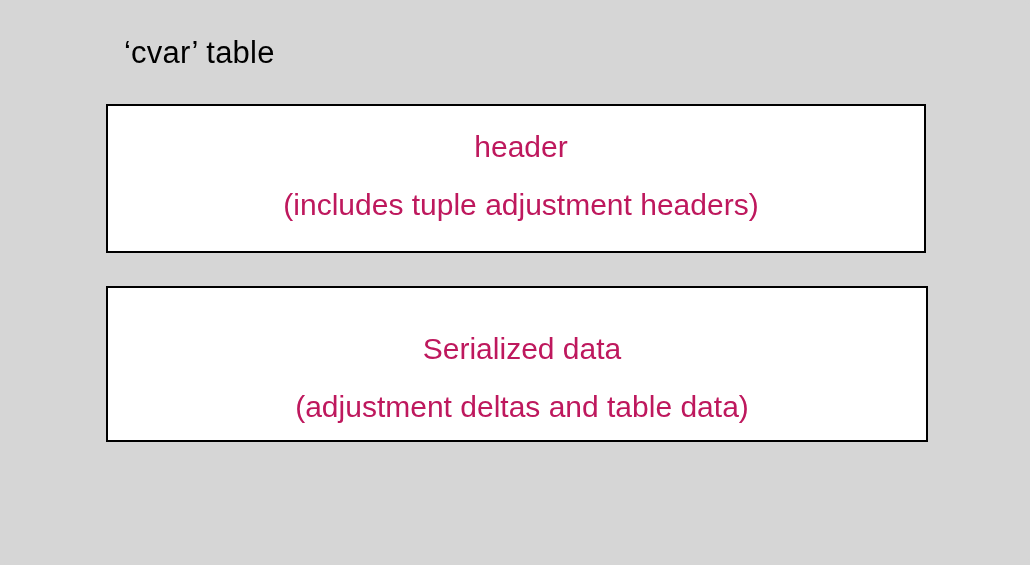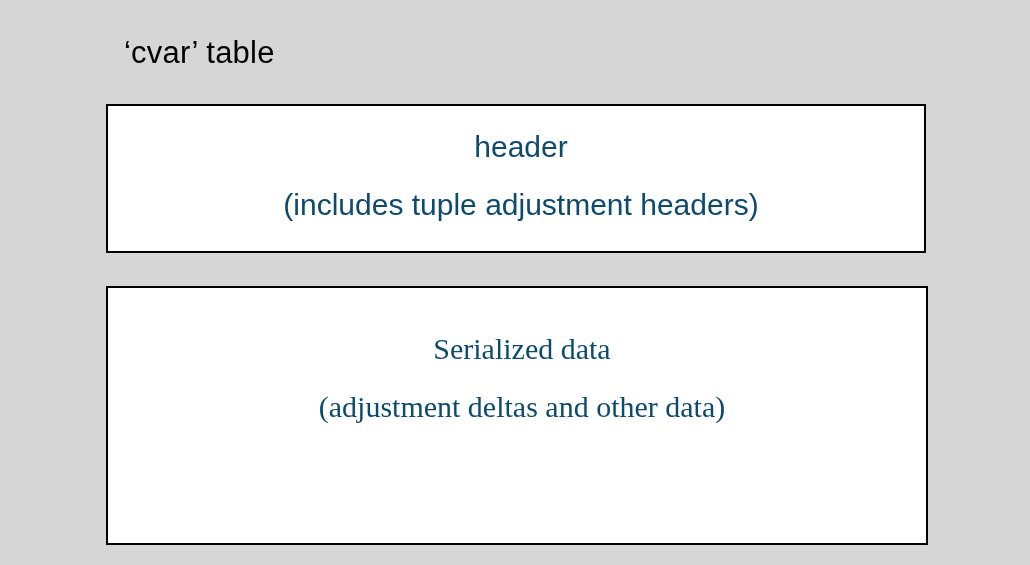--- a/index.html
+++ b/index.html
@@ -43,56 +43,55 @@
     box-sizing: border-box;
   }
 
   .block-text {
     position: absolute;
     left: 0;
     right: 6px;
     text-align: center;
     font-size: 30px;
     line-height: 38px;
-    color: #0c4a6e;
+    color: #be185d;
     white-space: nowrap;
     margin-left: 16px;
   }
 
   
   #header-block {
     left: 106px;
     top: 104px;
     width: 820px;
     height: 149px;
   }
   #header-block .line-1 { top: 22px; }
   #header-block .line-2 { top: 80px; }
 
   
   #data-block {
     left: 106px;
     top: 286px;
     width: 822px;
-    height: 259px;
-    font-family: Liberation Serif, serif;
+    height: 156px;
   }
   #data-block .line-1 { top: 42px; }
   #data-block .line-2 { top: 100px; }
 </style>
 </head>
 <body>
 
 <div id="slide">
 
   <div class="diagram-title">‘cvar’ table</div>
 
   <div class="block" id="header-block">
     <div class="block-text line-1">header</div>
     <div class="block-text line-2">(includes tuple adjustment headers)</div>
   </div>
 
   <div class="block" id="data-block">
     <div class="block-text line-1">Serialized data</div>
-    <div class="block-text line-2">(adjustment deltas and other data)</div>
+    <div class="block-text line-2">(adjustment deltas and table data)</div>
   </div>
 
 </div>
 
 </body></html>

